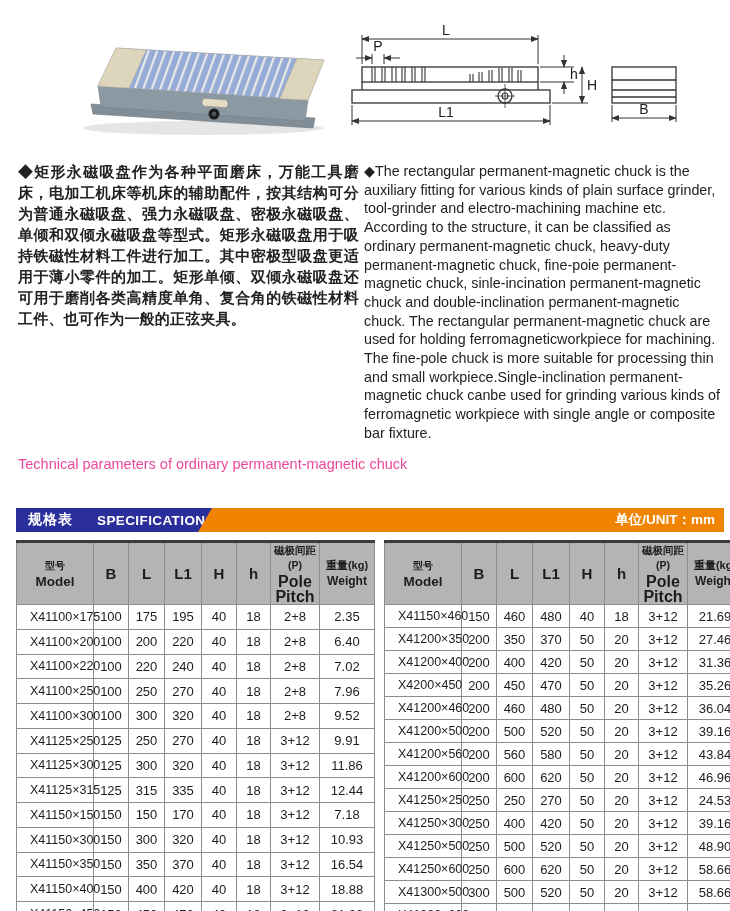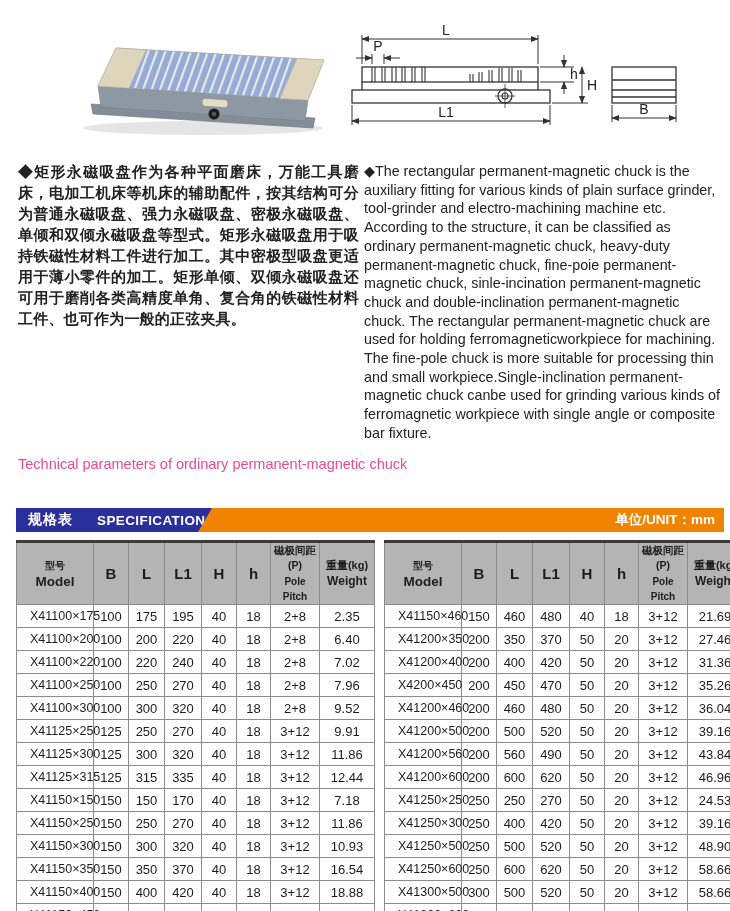--- a/index.html
+++ b/index.html
@@ -54,21 +54,21 @@
     color:#1c1c1c;
   }
   .spec-table th{background:#b4b4b4;height:44px;font-weight:bold;}
   .spec-table td{height:22px;font-size:13px;background:#ffffff;}
   .spec-table td:first-child{font-size:12.5px;padding-left:13px;}
   .spec-table th .h1{font-size:10px;line-height:15px;}
   .spec-table th .h2{font-size:13.5px;line-height:15px;margin-top:1px;}
   .spec-table th.c1 .h1,.spec-table th.c2 .h1,.spec-table th.c3 .h1,
   .spec-table th.c4 .h1,.spec-table th.c5 .h1{font-size:15px;}
   .spec-table th.c6 .h1{font-size:10.5px;}
-  .spec-table th.c6 .h2{font-size:10px;}
+  .spec-table th.c6 .h2{font-size:16px;}
   .spec-table th.c7 .h1{font-size:11px;}
   .spec-table th.c7 .h2{font-size:12px;}
   .spec-table th.c0{width:76px;} .spec-table th.c1{width:34px;}
   .spec-table th.c2{width:35px;} .spec-table th.c3{width:36px;}
   .spec-table th.c4{width:34px;} .spec-table th.c5{width:33px;}
   .spec-table th.c6{width:48px;} .spec-table th.c7{width:54px;text-align:center;}
   svg text{font-family:"Liberation Sans", sans-serif;}
 </style>
 </head>
 <body>
@@ -314,30 +314,20 @@
             <td>X41150×150</td>
             <td>150</td>
             <td>150</td>
             <td>170</td>
             <td>40</td>
             <td>18</td>
             <td>3+12</td>
             <td>7.18</td>
           </tr>
           <tr>
-            <td>X41150×250</td>
-            <td>150</td>
-            <td>250</td>
-            <td>270</td>
-            <td>40</td>
-            <td>18</td>
-            <td>3+12</td>
-            <td>11.86</td>
-          </tr>
-          <tr>
             <td>X41150×300</td>
             <td>150</td>
             <td>300</td>
             <td>320</td>
             <td>40</td>
             <td>18</td>
             <td>3+12</td>
             <td>10.93</td>
           </tr>
           <tr>
@@ -462,21 +452,21 @@
             <td>520</td>
             <td>50</td>
             <td>20</td>
             <td>3+12</td>
             <td>39.16</td>
           </tr>
           <tr>
             <td>X41200×560</td>
             <td>200</td>
             <td>560</td>
-            <td>490</td>
+            <td>580</td>
             <td>50</td>
             <td>20</td>
             <td>3+12</td>
             <td>43.84</td>
           </tr>
           <tr>
             <td>X41200×600</td>
             <td>200</td>
             <td>600</td>
             <td>620</td>

